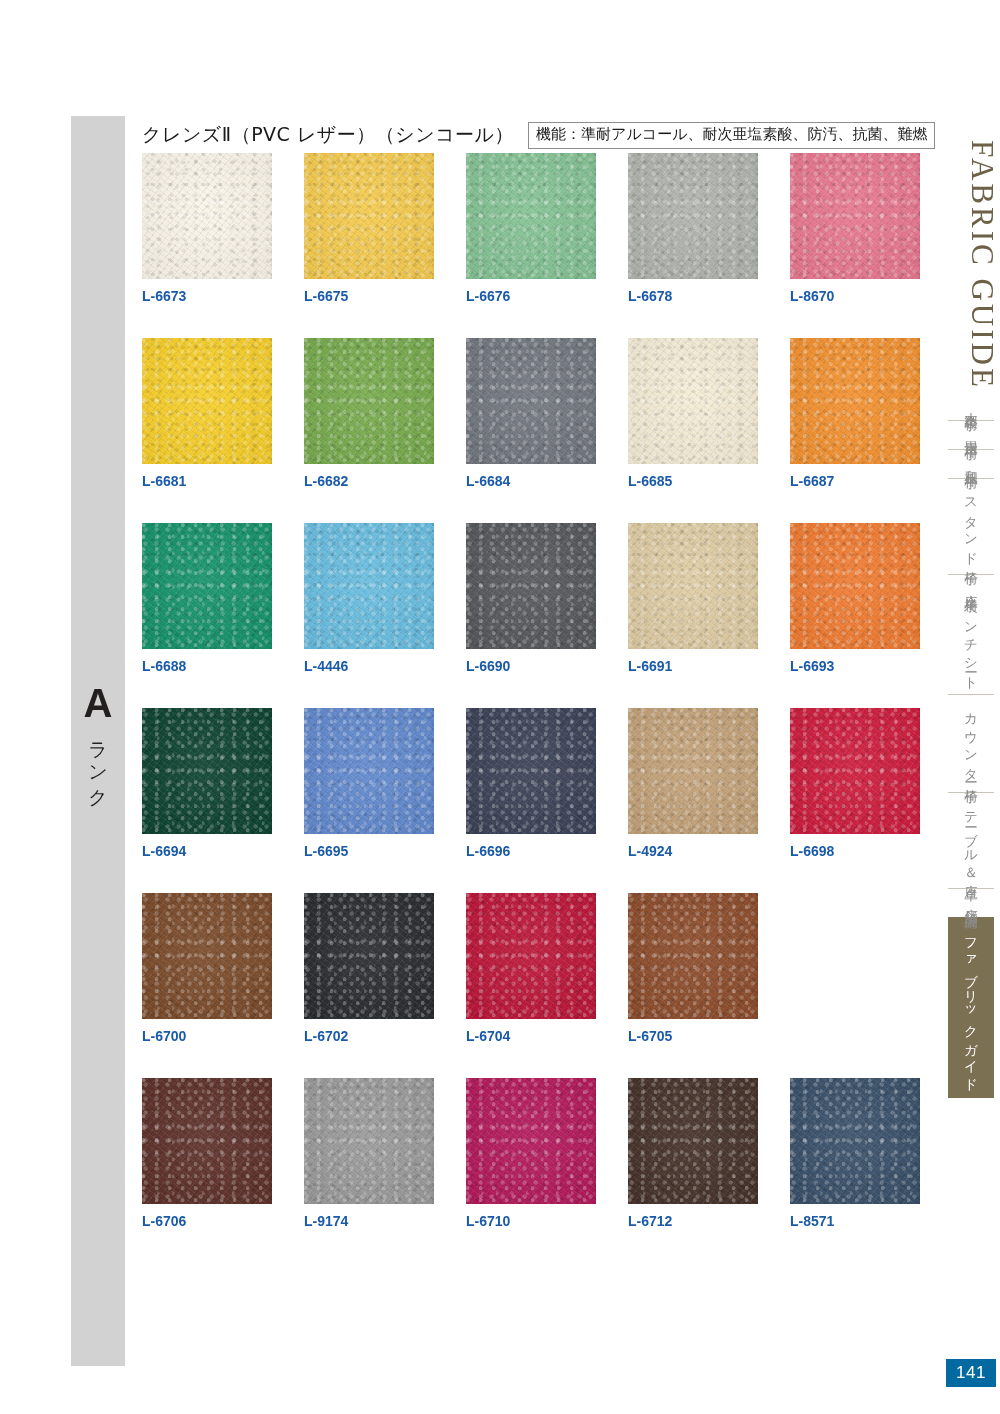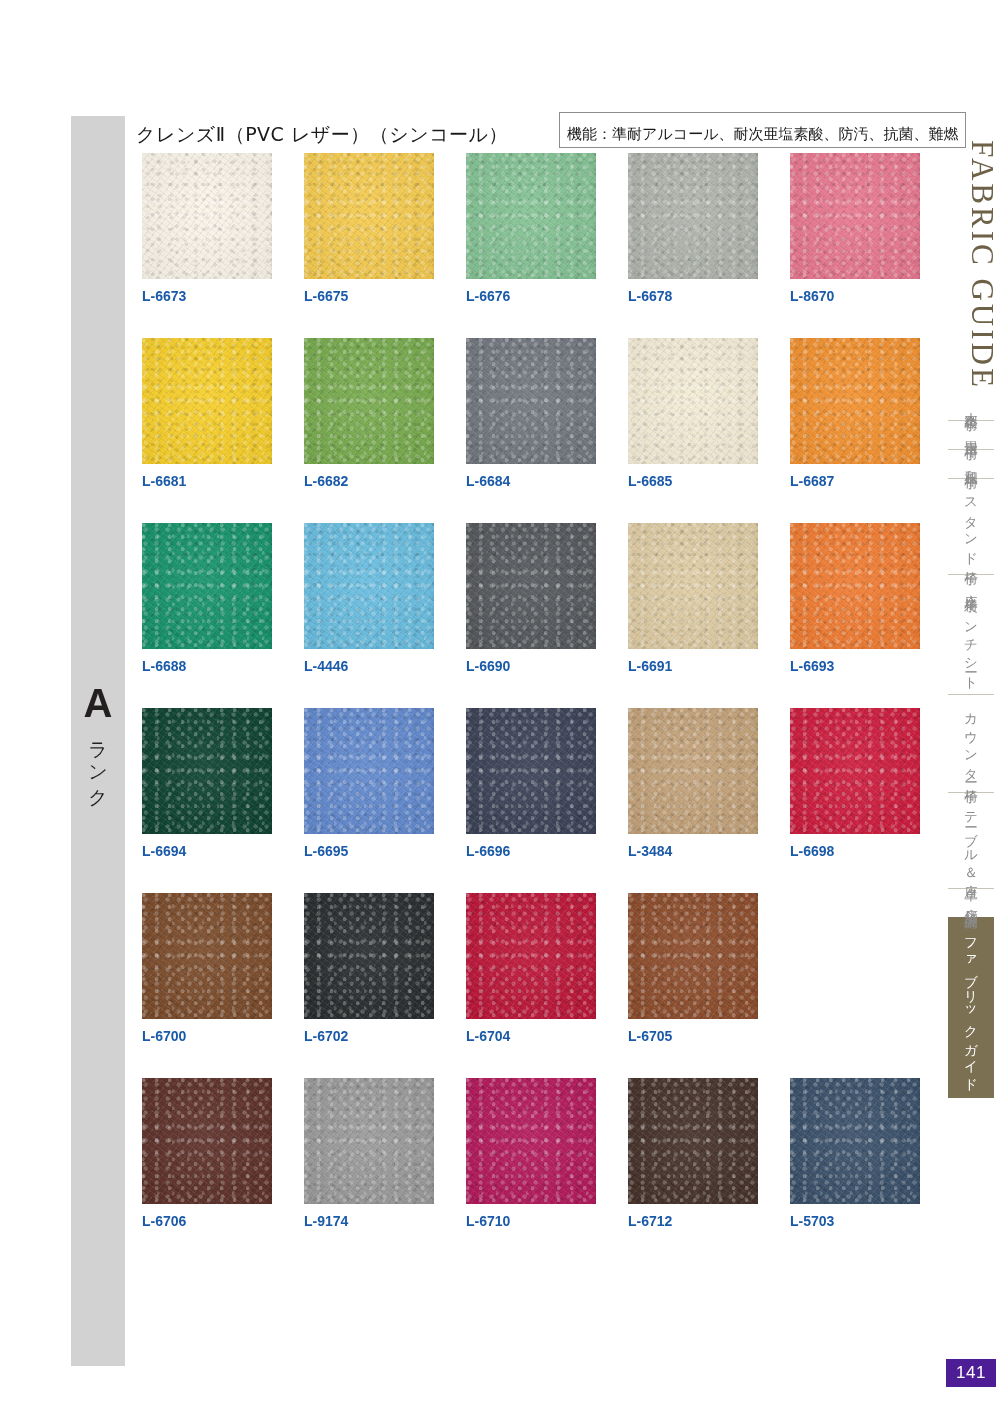--- a/index.html
+++ b/index.html
@@ -51,38 +51,37 @@
     color: #231f1f;
     writing-mode: vertical-rl;
     text-orientation: upright;
     letter-spacing: 2px;
     line-height: 1.05;
   }
 
   
   #header {
     position: absolute;
-    left: 136px;
+    left: 142px;
     top: 122px;
     display: flex;
-    align-items: flex-end;
+    align-items: flex-start;
     height: 26px;
-    gap: 37px;
   }
   #material-title {
     font-size: 19px;
     color: #1a1a1a;
     letter-spacing: 0.5px;
     white-space: nowrap;
     font-family: "DejaVu Sans", "Liberation Sans", sans-serif;
   }
   #function-box {
     margin-left: 14px;
     border: 1px solid #8d8d8d;
-    padding: 12px 7px 3px 7px;
+    padding: 2px 7px 3px 7px;
     font-size: 15px;
     color: #1a1a1a;
     white-space: nowrap;
     line-height: 1.3;
     font-family: "DejaVu Sans", "Liberation Sans", sans-serif;
     background: #ffffff;
   }
 
   
   #grid {
@@ -200,21 +199,21 @@
     color: #ffffff;
     font-weight: normal;
     letter-spacing: 2px;
   }
   #page-number {
     position: absolute;
     right: 4px;
     bottom: 27px;
     width: 50px;
     height: 28px;
-    background: #4c1d95;
+    background: #0369a1;
     color: #ffffff;
     font-size: 17px;
     display: flex;
     align-items: center;
     justify-content: center;
     letter-spacing: 0.5px;
     font-family: "Liberation Sans", "DejaVu Sans", sans-serif;
   }
 </style>
 </head>
@@ -307,21 +306,21 @@
         <div class="swatch-cell">
           <div class="swatch-chip" style="background-color: rgb(97, 137, 206);"></div>
           <div class="swatch-code">L-6695</div>
         </div>
         <div class="swatch-cell">
           <div class="swatch-chip" style="background-color: rgb(59, 66, 87);"></div>
           <div class="swatch-code">L-6696</div>
         </div>
         <div class="swatch-cell">
           <div class="swatch-chip" style="background-color: rgb(195, 162, 121);"></div>
-          <div class="swatch-code">L-3484</div>
+          <div class="swatch-code">L-4924</div>
         </div>
         <div class="swatch-cell">
           <div class="swatch-chip" style="background-color: rgb(206, 27, 60);"></div>
           <div class="swatch-code">L-6698</div>
         </div>
       </div>
       <div class="grid-row">
         <div class="swatch-cell">
           <div class="swatch-chip" style="background-color: rgb(123, 75, 42);"></div>
           <div class="swatch-code">L-6700</div>
@@ -351,21 +350,21 @@
         <div class="swatch-cell">
           <div class="swatch-chip" style="background-color: rgb(180, 24, 91);"></div>
           <div class="swatch-code">L-6710</div>
         </div>
         <div class="swatch-cell">
           <div class="swatch-chip" style="background-color: rgb(69, 49, 41);"></div>
           <div class="swatch-code">L-6712</div>
         </div>
         <div class="swatch-cell">
           <div class="swatch-chip" style="background-color: rgb(57, 80, 106);"></div>
-          <div class="swatch-code">L-5703</div>
+          <div class="swatch-code">L-8571</div>
         </div>
       </div>
     </div>
 
   <div id="right-rail">
     <div id="fabric-guide-title">FABRIC GUIDE</div>
     <div id="rail-tabs">
         <div class="rail-tab">
           <span class="rail-text">木製椅子</span>
         </div>

